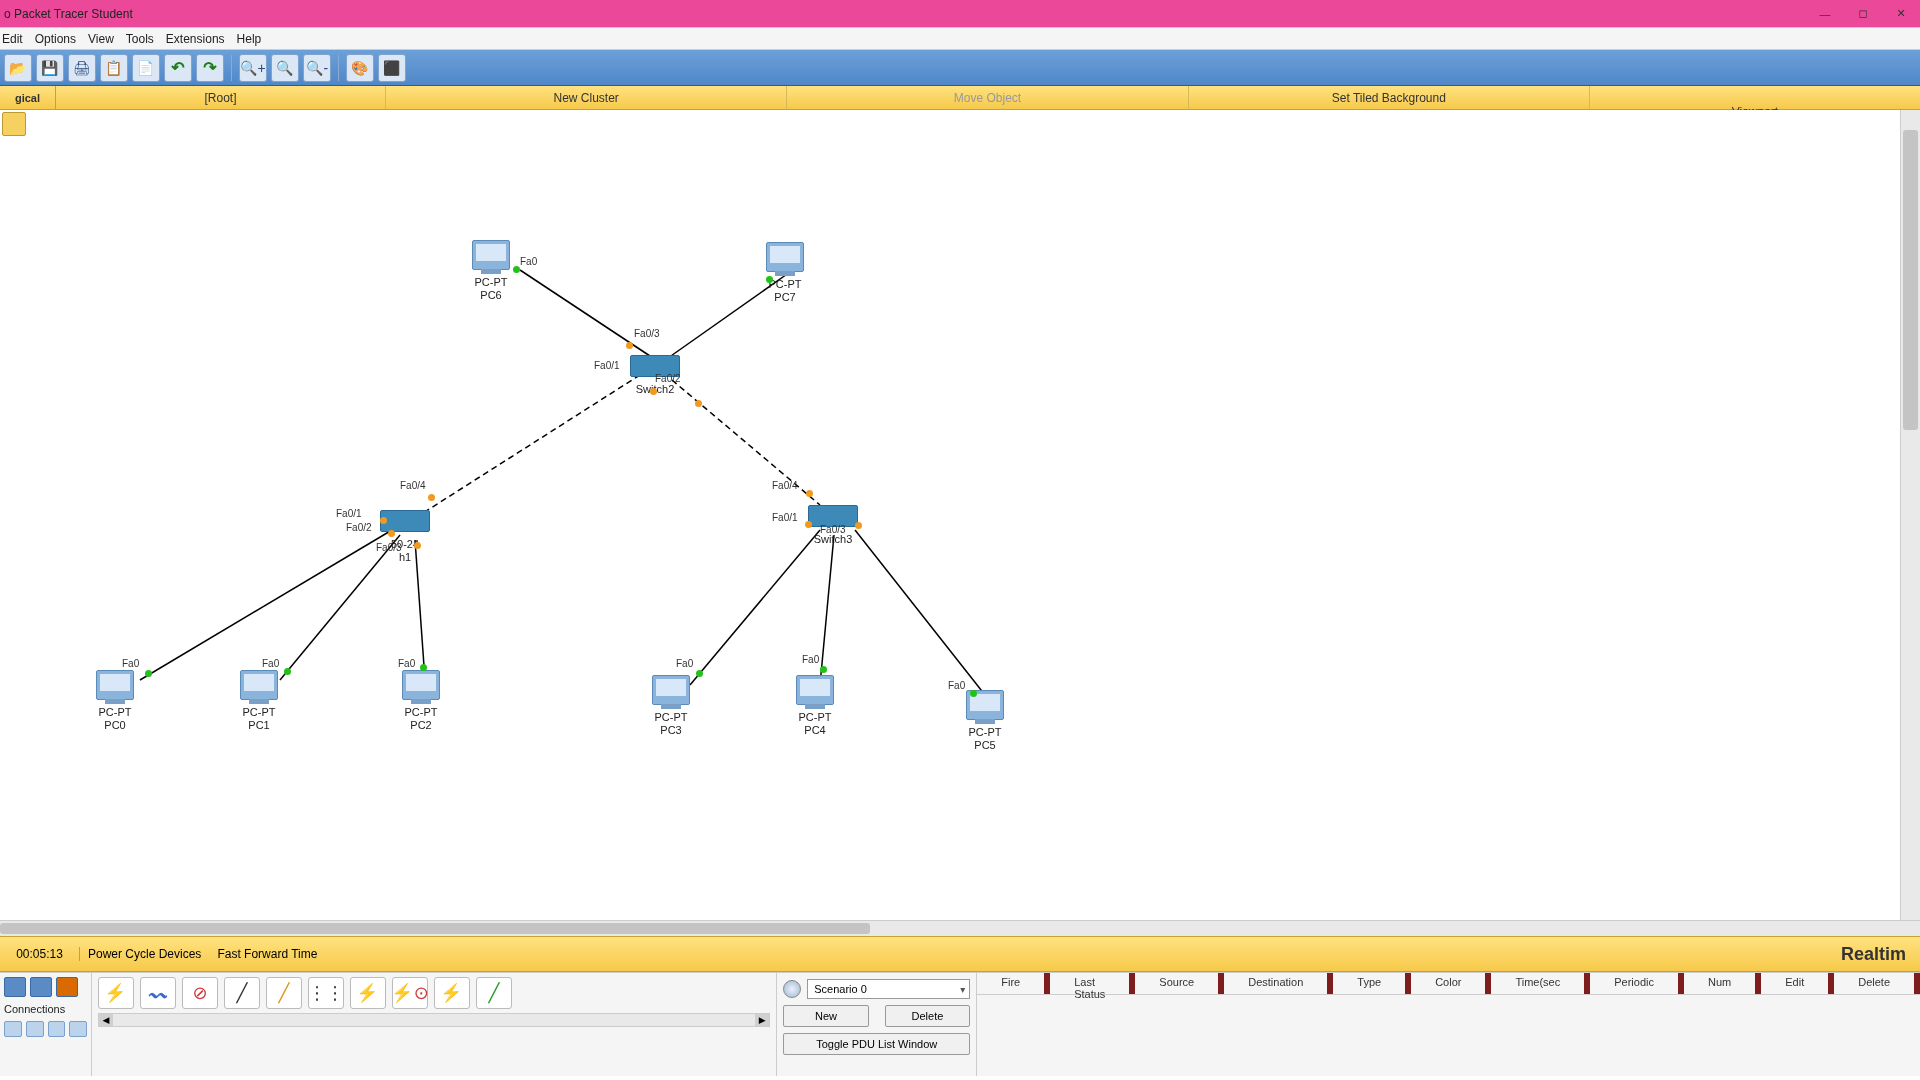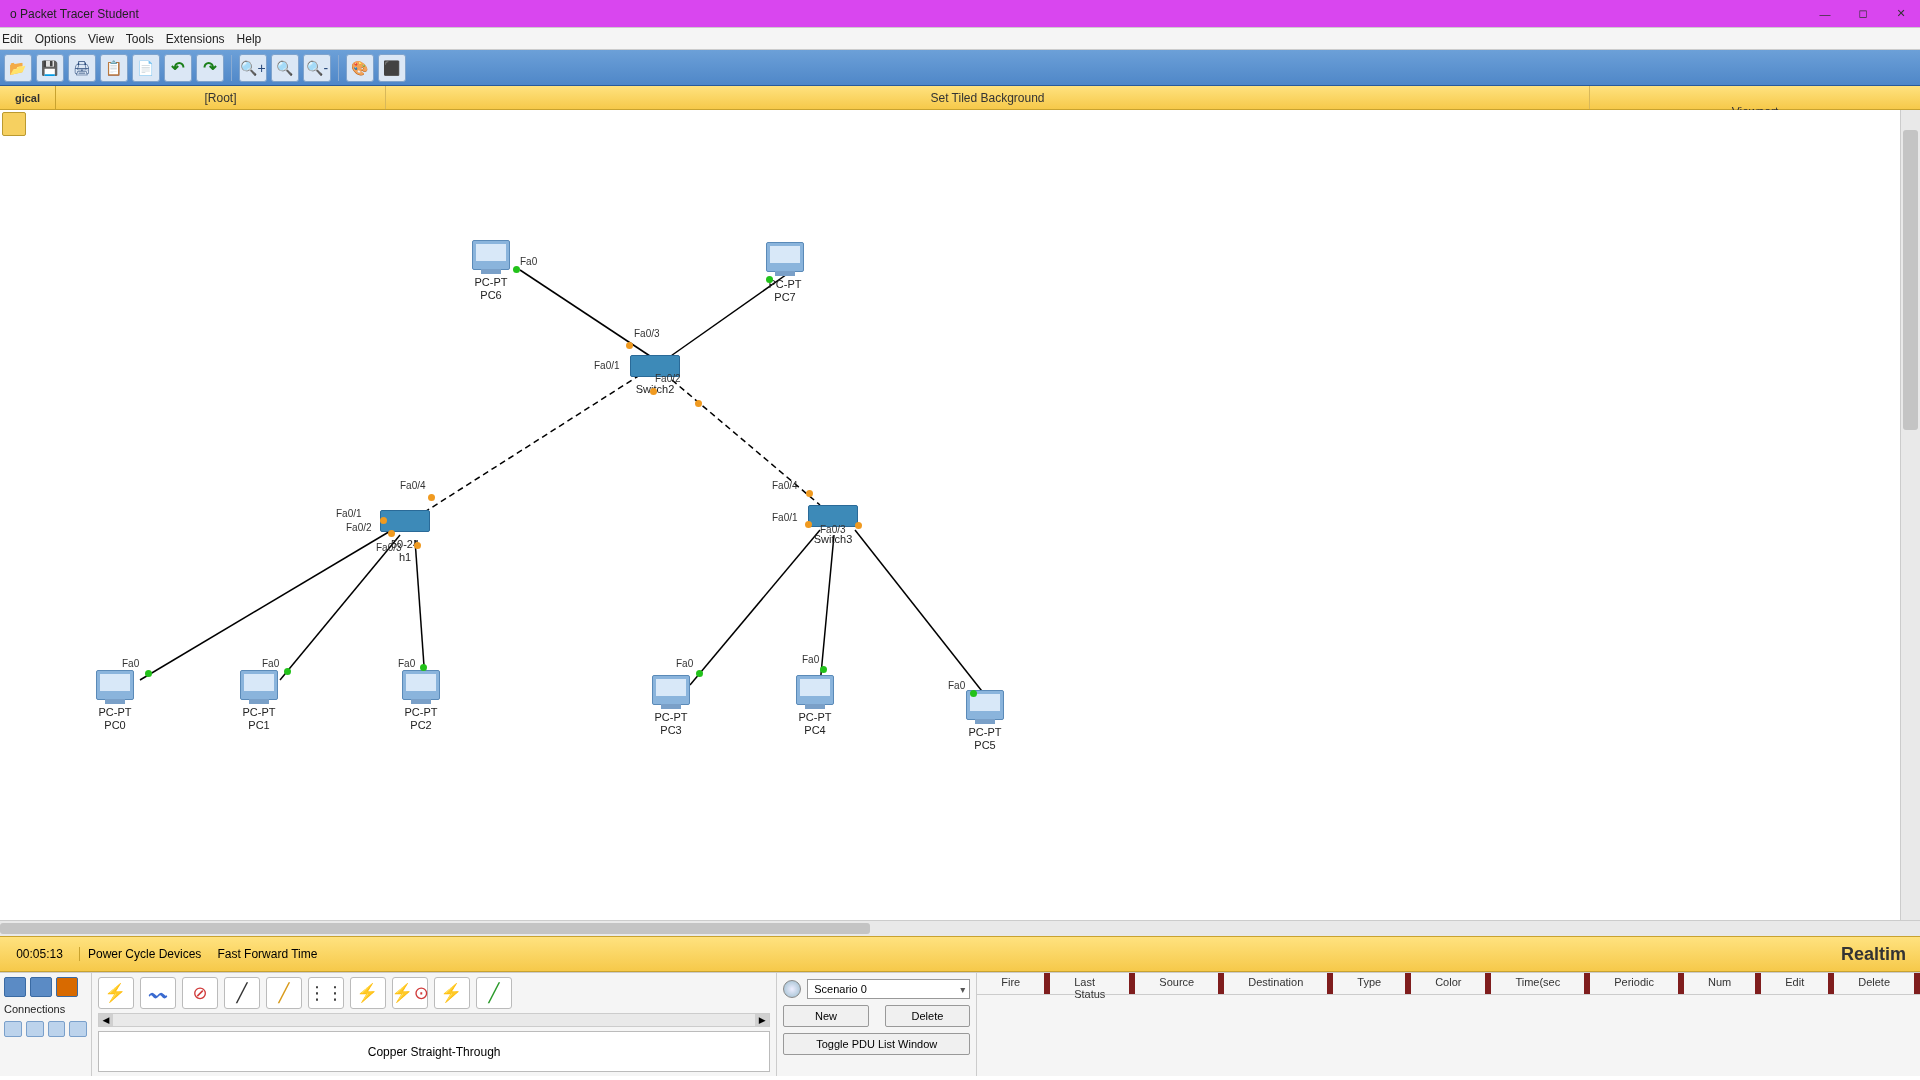--- a/index.html
+++ b/index.html
@@ -1,18 +1,18 @@
 <!DOCTYPE html>
 <html><head>
 <meta charset="utf-8">
 <style>
   * { box-sizing: border-box; margin: 0; padding: 0; font-family: Arial, sans-serif; font-size: 11px; user-select: none; }
   body { background: #fff; width: 1920px; height: 1080px; overflow: hidden; position: relative; }
 
-  .titlebar { height: 28px; background: #d946ef; display: flex; align-items: center; border-bottom: 1px solid #ccc; padding-left: 10px; }
+  .titlebar { height: 28px; background: #ec4899; display: flex; align-items: center; border-bottom: 1px solid #ccc; padding-left: 4px; }
   .titlebar .title { font-size: 12px; color: #222; flex: 1; }
   .winbtn { width: 38px; height: 28px; display: flex; align-items: center; justify-content: center; color: #333; }
 
   .menubar { height: 22px; background: #f5f5f5; display: flex; align-items: center; gap: 12px; padding-left: 2px; border-bottom: 1px solid #ccc; }
   .menubar span { font-size: 12px; color: #222; }
 
   .toolbar { height: 36px; background: linear-gradient(#6ca0d8, #4f87c8); display: flex; align-items: center; gap: 4px; padding: 2px 4px; border-bottom: 1px solid #2a5a99; }
   .tb-btn { width: 28px; height: 28px; background: #dbe7f5; border: 1px solid #7fa3cc; border-radius: 3px; display: flex; align-items: center; justify-content: center; font-size: 14px; color: #2a4a7a; }
   .tb-sep { width: 1px; height: 26px; background: #8aabd2; margin: 0 3px; }
   .tb-green { color: #1a7f1a; font-weight: bold; font-size: 16px; }
@@ -118,20 +118,22 @@
   <div class="tb-btn">🔍</div>
   <div class="tb-btn">🔍-</div>
   <div class="tb-sep"></div>
   <div class="tb-btn">🎨</div>
   <div class="tb-btn">⬛</div>
 </div>
 
 <div class="logical-bar">
   <div class="lb-left">gical</div>
   <div class="lb-cell" style="flex:0 0 330px">[Root]</div>
+  <div class="lb-cell">New Cluster</div>
+  <div class="lb-cell dim">Move Object</div>
   <div class="lb-cell">Set Tiled Background</div>
   <div class="lb-cell" style="flex:0 0 330px">Viewport</div>
 </div>
 
 <div class="workspace">
   <div class="ws-badge"></div>
 
   <svg class="wires">
 
     <line x1="520" y1="160" x2="653" y2="248" stroke="#000" stroke-width="1.5"></line>
@@ -283,21 +285,20 @@
       <div class="conn-tool black">⋮⋮</div>
       <div class="conn-tool purple">⚡</div>
       <div class="conn-tool red">⚡⊙</div>
       <div class="conn-tool red">⚡</div>
       <div class="conn-tool green">╱</div>
     </div>
     <div class="mini-scroll">
       <div class="ms-left">◀</div>
       <div class="ms-right">▶</div>
     </div>
-    <div class="sel-label">Copper Straight-Through</div>
   </div>
 
   <div class="bp-scenario">
     <div class="sc-top">
       <div class="sc-globe"></div>
       <div class="sc-select">
           <span>Scenario 0</span>
         </div>
     </div>
     <div class="sc-btns">

